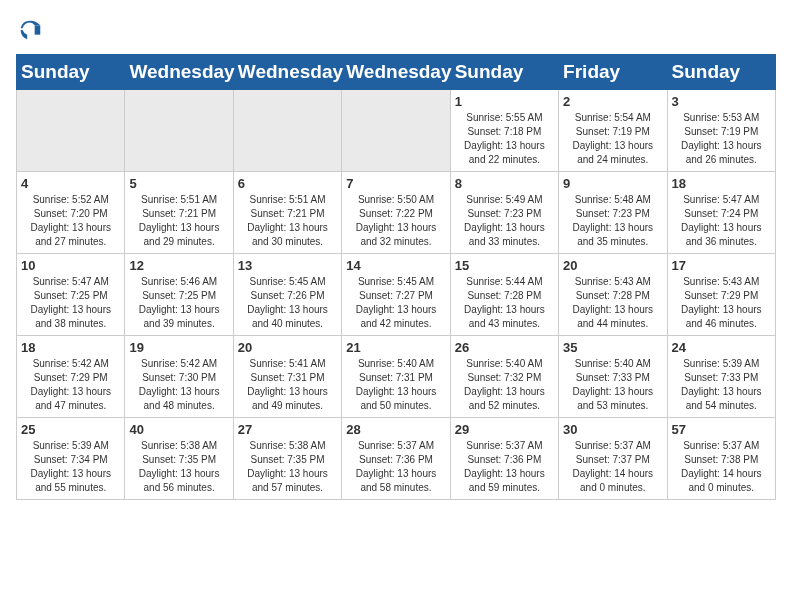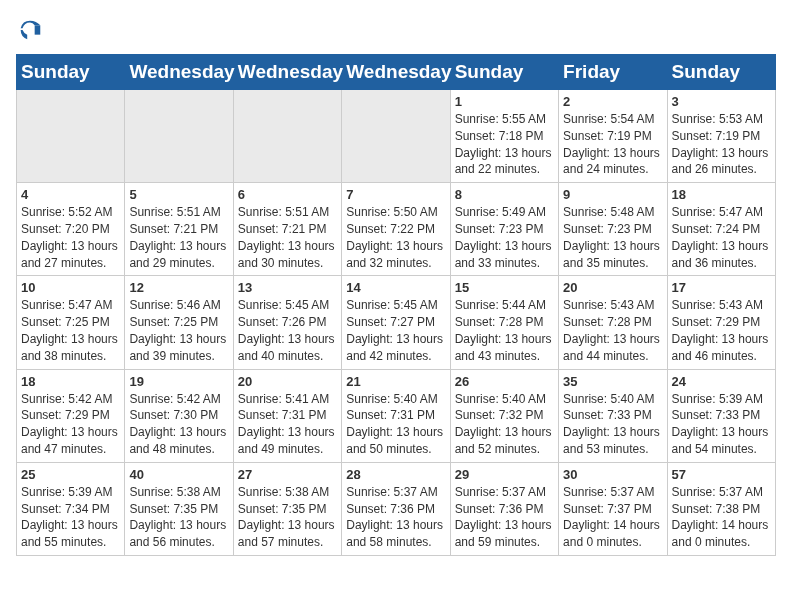--- a/index.html
+++ b/index.html
@@ -71,23 +71,24 @@
     tr:nth-child(even) td:not(.empty) {
       background: #fff;
     }
     .day-num {
       font-size: 13px;
       font-weight: bold;
       color: #333;
       margin-bottom: 2px;
     }
     .day-info {
-      font-size: 12px;
+      font-size: 10px;
       color: #333;
       line-height: 1.4;
+      text-align: center;
     }
     .row-bg-odd td { background: #fff; }
     .row-bg-even td { background: #f0f4f8; }
     .row-bg-odd td.empty { background: #eaeaea; }
   </style>
 </head>
 <body>
 
 <div class="header">
   <div class="logo">

